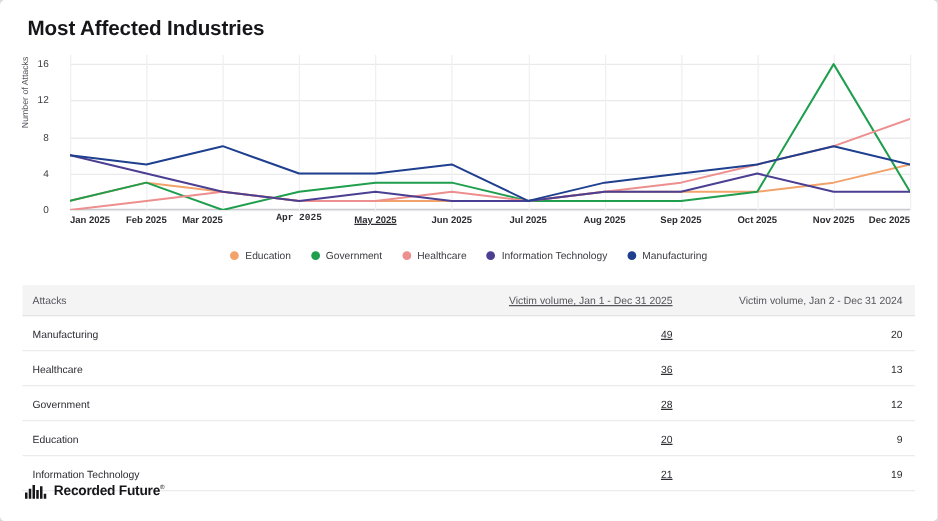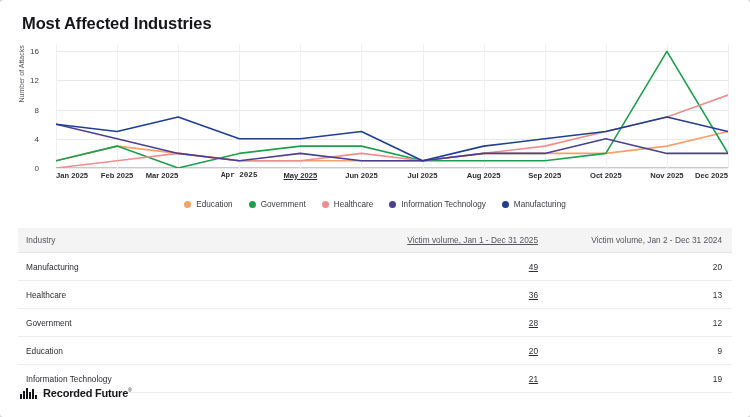--- a/index.html
+++ b/index.html
@@ -267,21 +267,21 @@
         </div>
         <div class="legend-item">
           <span class="legend-dot" style="background: rgb(31, 63, 143);"></span>
           <span>Manufacturing</span>
         </div>
       </div>
   </div>
 
   <div id="table">
     <div class="trow header">
-      <div class="c-industry">Industry</div>
+      <div class="c-industry">Attacks</div>
       <div class="c-v1">Victim volume, Jan 1 - Dec 31 2025</div>
       <div class="c-v2">Victim volume, Jan 2 - Dec 31 2024</div>
     </div>
     <div id="table-body">
         <div class="trow">
           <div class="c-industry">Manufacturing</div>
           <div class="c-v1">49</div>
           <div class="c-v2">20</div>
         </div>
         <div class="trow">

